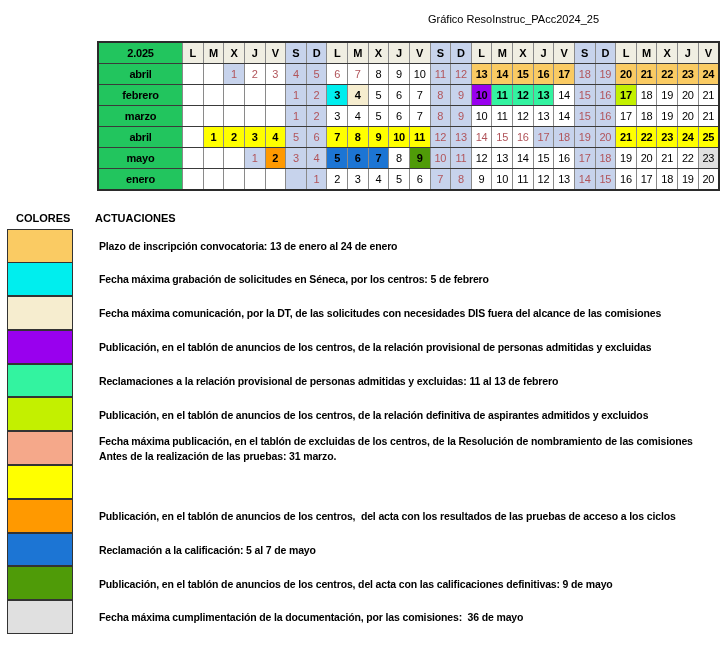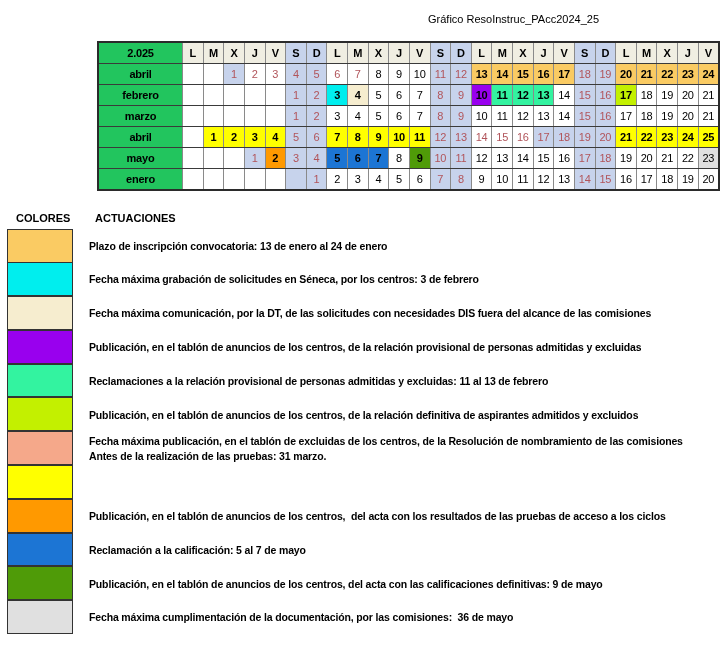--- a/index.html
+++ b/index.html
@@ -35,21 +35,21 @@
   
   .lg-colores{position:absolute;left:16px;top:212px;font-size:11px;font-weight:bold;}
   .lg-actuaciones{position:absolute;left:95px;top:212px;font-size:11px;font-weight:bold;}
   .legend{position:absolute;left:7px;top:229px;width:713px;}
   .lg-row{display:flex;align-items:center;height:33.8px;}
   .lg-swatch{
     width:66px;height:100%;box-sizing:border-box;
     border:1px solid #333;margin-top:-1px;flex:0 0 66px;
   }
   .lg-row:first-child .lg-swatch{margin-top:0;}
-  .lg-text{margin-left:16px;overflow:hidden;}
+  .lg-text{margin-left:26px;overflow:hidden;}
   .lg-line{
     font-size:10.5px;font-weight:bold;line-height:14.5px;
     letter-spacing:-0.15px;white-space:pre;
   }
 </style>
 </head>
 <body>
 
 <div class="page">
 
@@ -269,21 +269,21 @@
   <div class="legend" id="legend">
       <div class="lg-row">
         <div class="lg-swatch" style="background: rgb(250, 203, 99);"></div>
         <div class="lg-text">
           <div class="lg-line">Plazo de inscripción convocatoria: 13 de enero al 24 de enero</div>
         </div>
       </div>
       <div class="lg-row">
         <div class="lg-swatch" style="background: rgb(0, 238, 238);"></div>
         <div class="lg-text">
-          <div class="lg-line">Fecha máxima grabación de solicitudes en Séneca, por los centros: 3 de febrero</div>
+          <div class="lg-line">Fecha máxima grabación de solicitudes en Séneca, por los centros: 5 de febrero</div>
         </div>
       </div>
       <div class="lg-row">
         <div class="lg-swatch" style="background: rgb(246, 237, 207);"></div>
         <div class="lg-text">
           <div class="lg-line">Fecha máxima comunicación, por la DT, de las solicitudes con necesidades DIS fuera del alcance de las comisiones</div>
         </div>
       </div>
       <div class="lg-row">
         <div class="lg-swatch" style="background: rgb(153, 0, 238);"></div>

